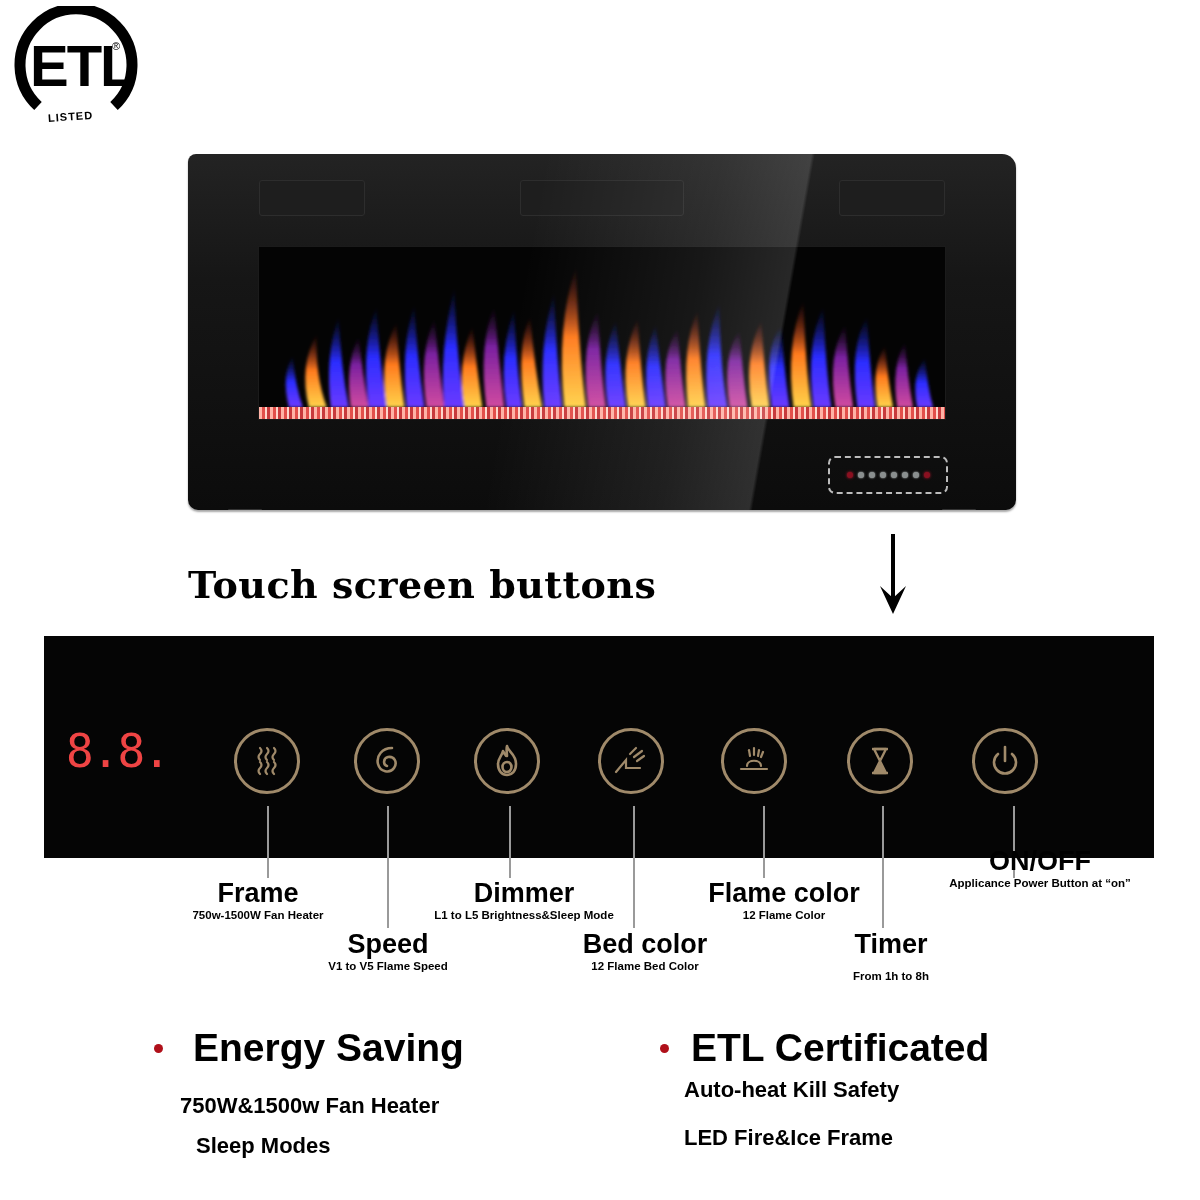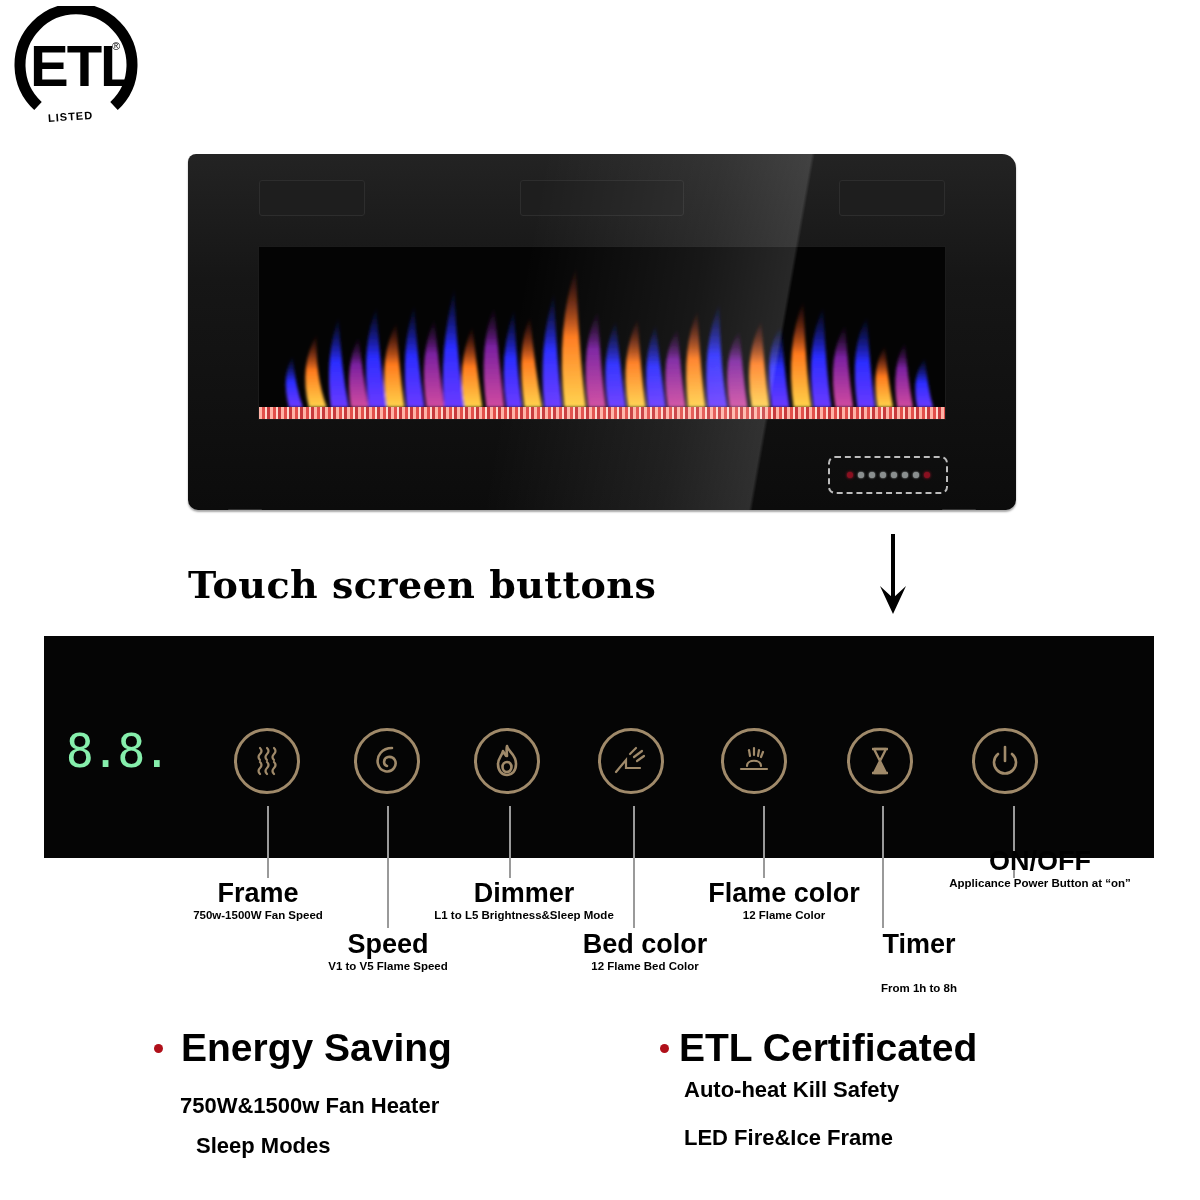--- a/index.html
+++ b/index.html
@@ -61,39 +61,39 @@
     font-family: "DejaVu Serif", serif; font-weight: bold; font-size: 38px; letter-spacing: 0.5px;
   }
 
   
   .panel {
     position: absolute; left: 44px; top: 636px; width: 1110px; height: 222px;
     background: #050505;
   }
   .digits {
     position: absolute; left: 22px; top: 88px;
-    font-family: "DejaVu Sans Mono", monospace; font-size: 46px; color: #86efac; letter-spacing: -2px;
+    font-family: "DejaVu Sans Mono", monospace; font-size: 46px; color: #ef4444; letter-spacing: -2px;
   }
   .btn-circle {
     position: absolute; top: 92px; width: 66px; height: 66px; border-radius: 50%;
     border: 3px solid #a08a6a; display: flex; align-items: center; justify-content: center;
   }
   .btn-circle svg { width: 38px; height: 38px; }
 
   
   .leader { position: absolute; width: 2px; background: #9a9a9a; }
 
   
   .lbl { position: absolute; text-align: center; }
   .lbl .t { font-weight: bold; font-size: 27px; line-height: 30px; white-space: nowrap; }
   .lbl .s { font-weight: bold; font-size: 11.5px; line-height: 14px; white-space: nowrap; }
 
   
   .feature { position: absolute; }
-  .feature .head { display: flex; align-items: center; }
+  .feature .head { display: flex; align-items: center; gap: 12px; }
   .feature .dot { width: 9px; height: 9px; border-radius: 50%; background: #b0101a; margin-right: 18px; }
   .feature .htext { font-weight: bold; font-size: 39px; line-height: 44px; white-space: nowrap; }
   .feature .line { font-weight: bold; font-size: 22px; line-height: 40px; white-space: nowrap; }
 </style>
 </head>
 <body>
 
 <svg class="etl-logo" viewBox="0 0 136 118">
   <path d="M 30 100 A 56 56 0 1 1 106 100" fill="none" stroke="#000" stroke-width="11"></path>
   <text x="22" y="80" font-family="Liberation Sans, sans-serif" font-weight="bold" font-size="58" fill="#000" letter-spacing="-2">ETL</text>
@@ -256,41 +256,41 @@
 <div class="leader" style="left:267px; top:806px; height:72px"></div>
 <div class="leader" style="left:387px; top:806px; height:122px"></div>
 <div class="leader" style="left:509px; top:806px; height:72px"></div>
 <div class="leader" style="left:633px; top:806px; height:122px"></div>
 <div class="leader" style="left:763px; top:806px; height:72px"></div>
 <div class="leader" style="left:882px; top:806px; height:122px"></div>
 <div class="leader" style="left:1013px; top:806px; height:72px"></div>
 
 <div class="lbl" style="left:158px; top:878px; width:200px">
   <div class="t">Frame</div>
-  <div class="s">750w-1500W Fan Speed</div>
+  <div class="s">750w-1500W Fan Heater</div>
 </div>
 <div class="lbl" style="left:288px; top:929px; width:200px">
   <div class="t">Speed</div>
   <div class="s">V1 to V5 Flame Speed</div>
 </div>
 <div class="lbl" style="left:404px; top:878px; width:240px">
   <div class="t">Dimmer</div>
   <div class="s">L1 to L5 Brightness&amp;Sleep Mode</div>
 </div>
 <div class="lbl" style="left:545px; top:929px; width:200px">
   <div class="t">Bed color</div>
   <div class="s" style="">12 Flame Bed Color</div>
 </div>
 <div class="lbl" style="left:674px; top:878px; width:220px">
   <div class="t">Flame color</div>
   <div class="s">12 Flame Color</div>
 </div>
-<div class="lbl" style="left:824px; top:929px; width:190px">
+<div class="lbl" style="left:796px; top:929px; width:190px">
   <div class="t">Timer</div>
-  <div class="s" style="margin-top:22px">From 1h to 8h</div>
+  <div class="s" style="margin-top:10px">From 1h to 8h</div>
 </div>
 <div class="lbl" style="left:920px; top:846px; width:240px">
   <div class="t">ON/OFF</div>
   <div class="s">Applicance Power Button at “on”</div>
 </div>
 
 <div class="feature" style="left:154px; top:1026px">
   <div class="head">
     <span class="dot"></span>
     <span class="htext">Energy Saving</span>

